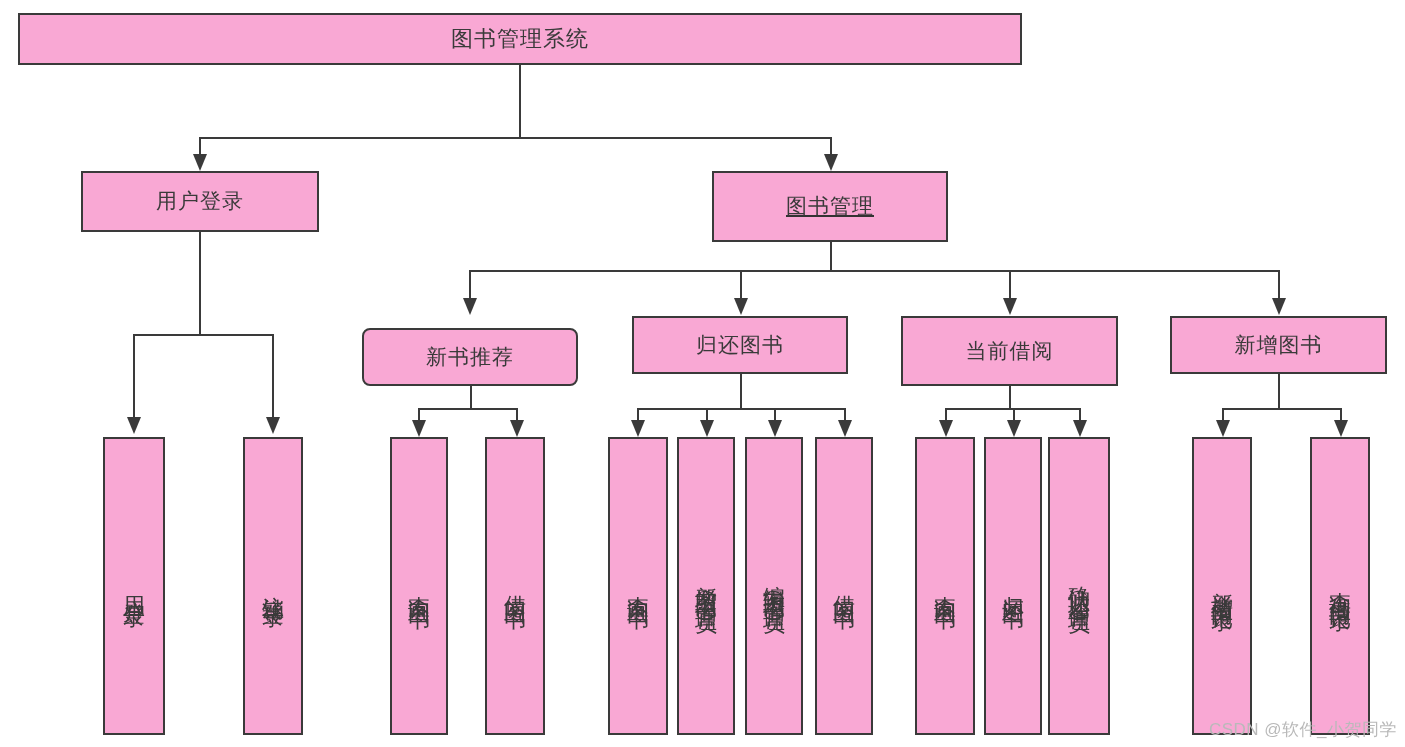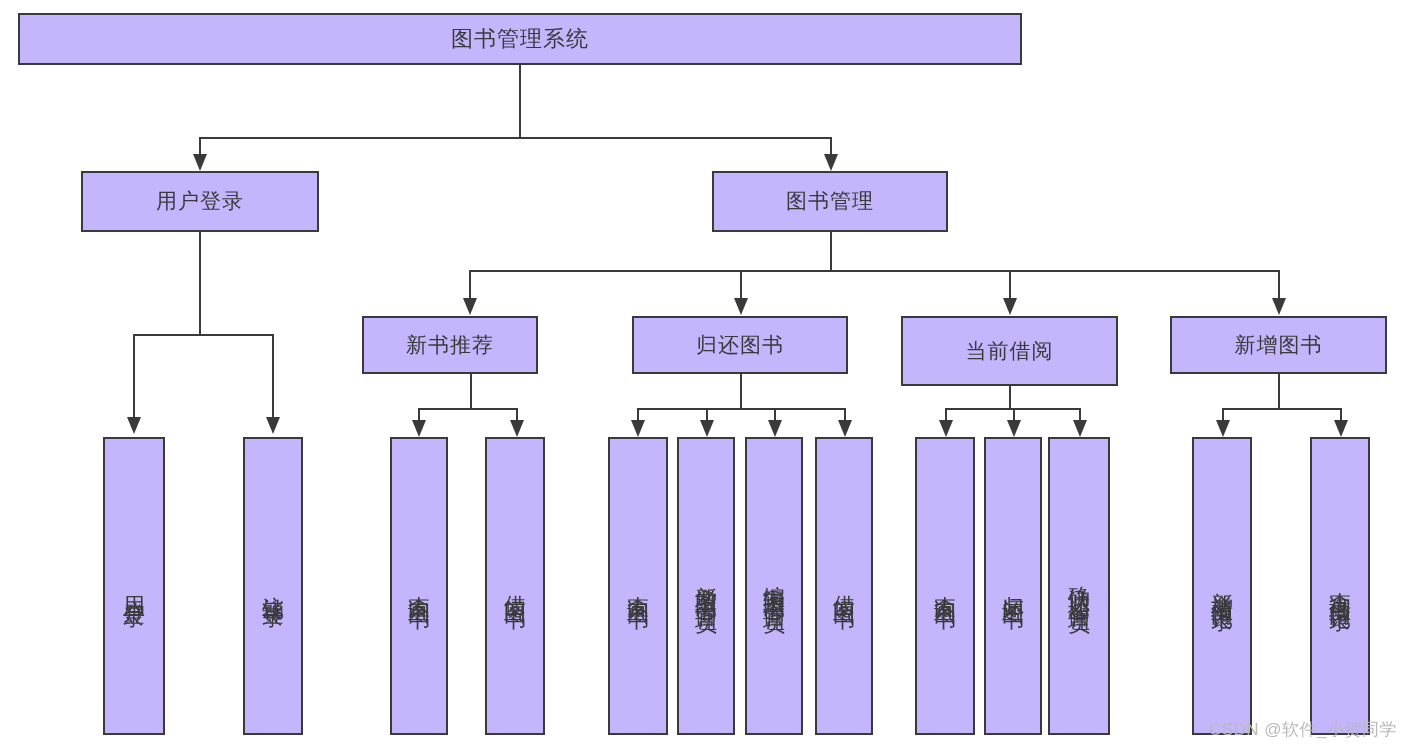--- a/index.html
+++ b/index.html
@@ -11,21 +11,21 @@
     position:relative;
     width:1405px;
     height:747px;
     background:#ffffff;
     overflow:hidden;
   }
   .node{
     position:absolute;
     box-sizing:border-box;
     border:2px solid #3a3a3a;
-    background:#c4b5fd;
+    background:#f9a8d4;
     display:flex;
     align-items:center;
     justify-content:center;
     text-align:center;
   }
   .node .label{
     font-size:21px;
     line-height:1.25;
     color:#3a3a3a;
     letter-spacing:1px;
@@ -126,24 +126,24 @@
       <div class="conn v" style="left: 1340px; top: 408px; height: 12px;"></div>
       <div class="arrow" style="left: 1334px; top: 420px;"></div>
     </div>
   <div id="node-layer">
       <div class="node root" style="left: 18px; top: 13px; width: 1004px; height: 52px;">
         <span class="label">图书管理系统</span>
       </div>
       <div class="node level2" style="left: 81px; top: 171px; width: 238px; height: 61px;">
         <span class="label">用户登录</span>
       </div>
-      <div class="node level2" style="left: 712px; top: 171px; width: 236px; height: 61px;">
+      <div class="node level2" style="left: 712px; top: 171px; width: 236px; height: 71px; text-decoration: underline;">
         <span class="label">图书管理</span>
       </div>
-      <div class="node level3" style="left: 362px; top: 316px; width: 176px; height: 58px;">
+      <div class="node level3" style="left: 362px; top: 328px; width: 216px; height: 58px; border-radius: 8px;">
         <span class="label">新书推荐</span>
       </div>
       <div class="node level3" style="left: 632px; top: 316px; width: 216px; height: 58px;">
         <span class="label">归还图书</span>
       </div>
       <div class="node level3" style="left: 901px; top: 316px; width: 217px; height: 70px;">
         <span class="label">当前借阅</span>
       </div>
       <div class="node level3" style="left: 1170px; top: 316px; width: 217px; height: 58px;">
         <span class="label">新增图书</span>

